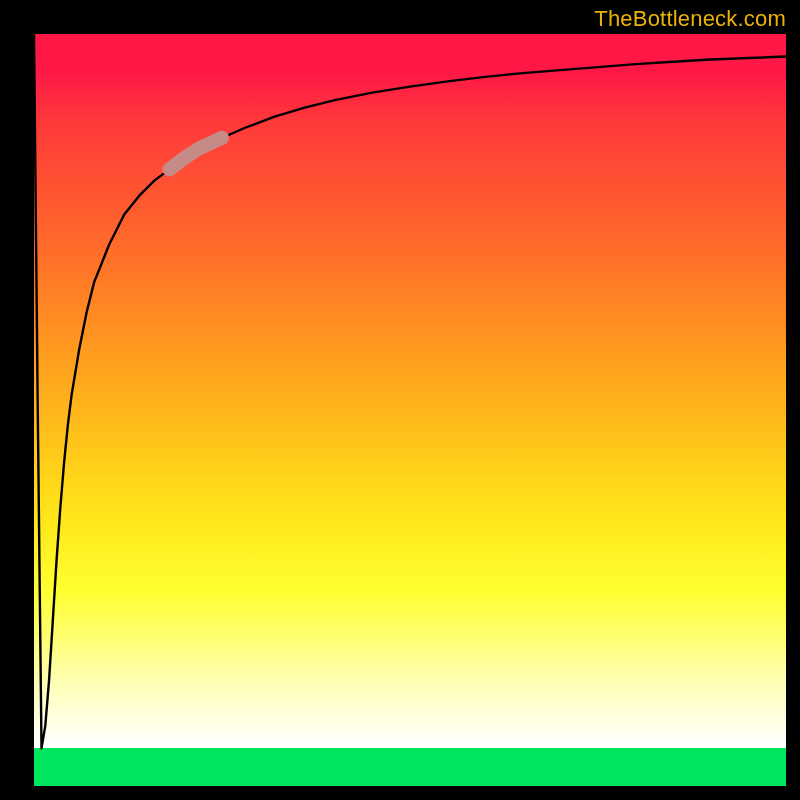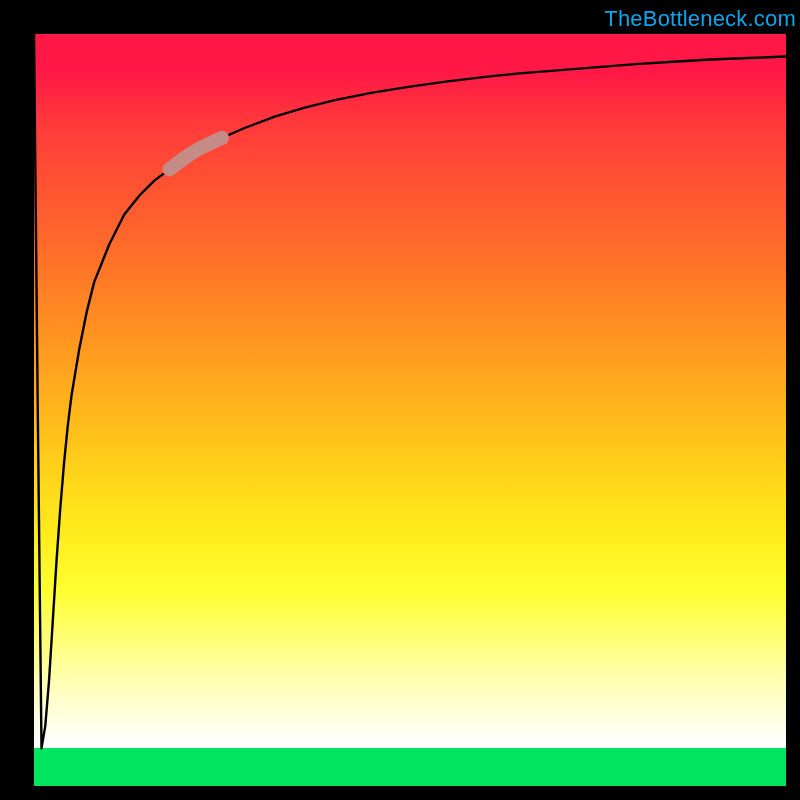--- a/index.html
+++ b/index.html
@@ -37,22 +37,22 @@
       #ffffd8 90%,
       #ffffff 94.5%,
       #ffffff 95%,
       #00e660 95%,
       #00e660 100%
     );
   }
   .attribution {
     position: absolute;
     top: 6px;
-    right: 4px;
-    color: #0ea5e9;
+    right: 14px;
+    color: #eab308;
     font-size: 22px;
     font-weight: 400;
     letter-spacing: 0.2px;
   }
   svg.curve {
     position: absolute;
     left: 0;
     top: 0;
   }
 </style>

